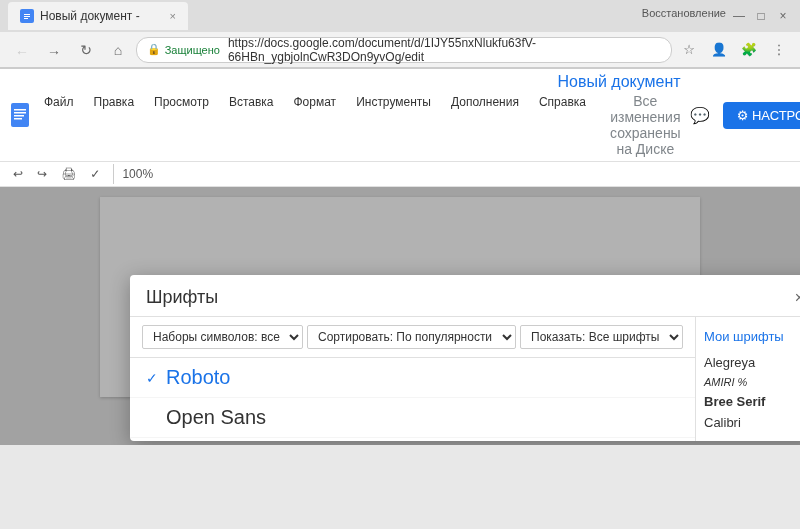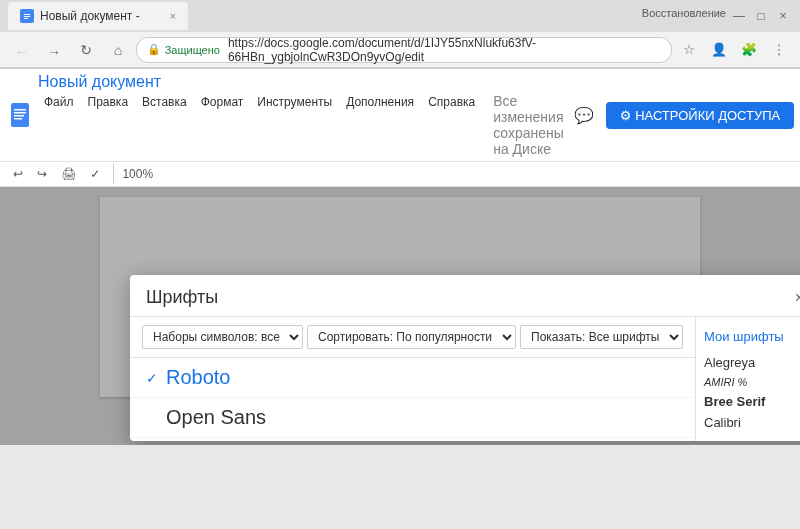--- a/index.html
+++ b/index.html
@@ -19,22 +19,22 @@
     .nav-btn.disabled { color: #ccc; cursor: default; }
     .address-input { flex: 1; height: 26px; border: 1px solid #ccc; border-radius: 12px; background: white; display: flex; align-items: center; padding: 0 10px; font-size: 12px; color: #333; gap: 4px; }
     .secure-icon { color: #188038; font-size: 11px; }
     .address-right { display: flex; align-items: center; gap: 4px; }
     .addr-btn { width: 26px; height: 26px; display: flex; align-items: center; justify-content: center; color: #666; font-size: 13px; cursor: pointer; }
 
     
     .docs-toolbar { background: white; padding: 4px 8px; display: flex; align-items: center; gap: 6px; border-bottom: 1px solid #e0e0e0; }
     .docs-icon { width: 32px; height: 36px; display: flex; align-items: center; justify-content: center; }
     .docs-title-area { flex: 1; }
-    .docs-title { font-size: 16px; color: #1a73e8; font-weight: normal; }
-    .docs-menu { display: flex; gap: 2px; font-size: 12px; color: #333; margin-top: 2px; }
+    .docs-title { font-size: 16px; color: #1a73e8; font-weight: normal; text-align: right; }
+    .docs-menu { display: flex; gap: 8px; font-size: 12px; color: #333; margin-top: 2px; text-align: center; }
     .docs-menu-item { padding: 2px 6px; cursor: pointer; border-radius: 2px; }
     .docs-toolbar-right { display: flex; align-items: center; gap: 8px; }
     .docs-comment-btn { width: 28px; height: 28px; display: flex; align-items: center; justify-content: center; color: #555; }
     .docs-share-btn { background: #1a73e8; color: white; border: none; border-radius: 4px; padding: 6px 14px; font-size: 13px; cursor: pointer; white-space: nowrap; }
     .saved-text { font-size: 14px; color: #80868b; }
 
     
     .docs-toolbar2 { background: white; padding: 2px 8px; display: flex; align-items: center; gap: 4px; border-bottom: 1px solid #e0e0e0; font-size: 12px; color: #555; }
     .toolbar2-btn { padding: 3px 5px; cursor: pointer; border-radius: 2px; border: none; background: none; color: #555; font-size: 12px; display: flex; align-items: center; gap: 2px; }
     .toolbar2-sep { width: 1px; height: 20px; background: #ccc; margin: 0 4px; }
@@ -128,20 +128,21 @@
       <rect x="6" y="12" width="12" height="1.5" fill="white"></rect>
       <rect x="6" y="15" width="10" height="1.5" fill="white"></rect>
       <rect x="6" y="18" width="8" height="1.5" fill="white"></rect>
     </svg>
   </div>
   <div class="docs-title-area">
     <div class="docs-title">Новый документ</div>
     <div class="docs-menu">
       <span class="docs-menu-item">Файл</span>
       <span class="docs-menu-item">Правка</span>
+      <span class="docs-menu-item">Просмотр</span>
       <span class="docs-menu-item">Вставка</span>
       <span class="docs-menu-item">Формат</span>
       <span class="docs-menu-item">Инструменты</span>
       <span class="docs-menu-item">Дополнения</span>
       <span class="docs-menu-item">Справка</span>
       <span class="saved-text" style="margin-left:10px;align-self:center;">Все изменения сохранены на Диске</span>
     </div>
   </div>
   <div class="docs-toolbar-right">
     <div class="docs-comment-btn">💬</div>

